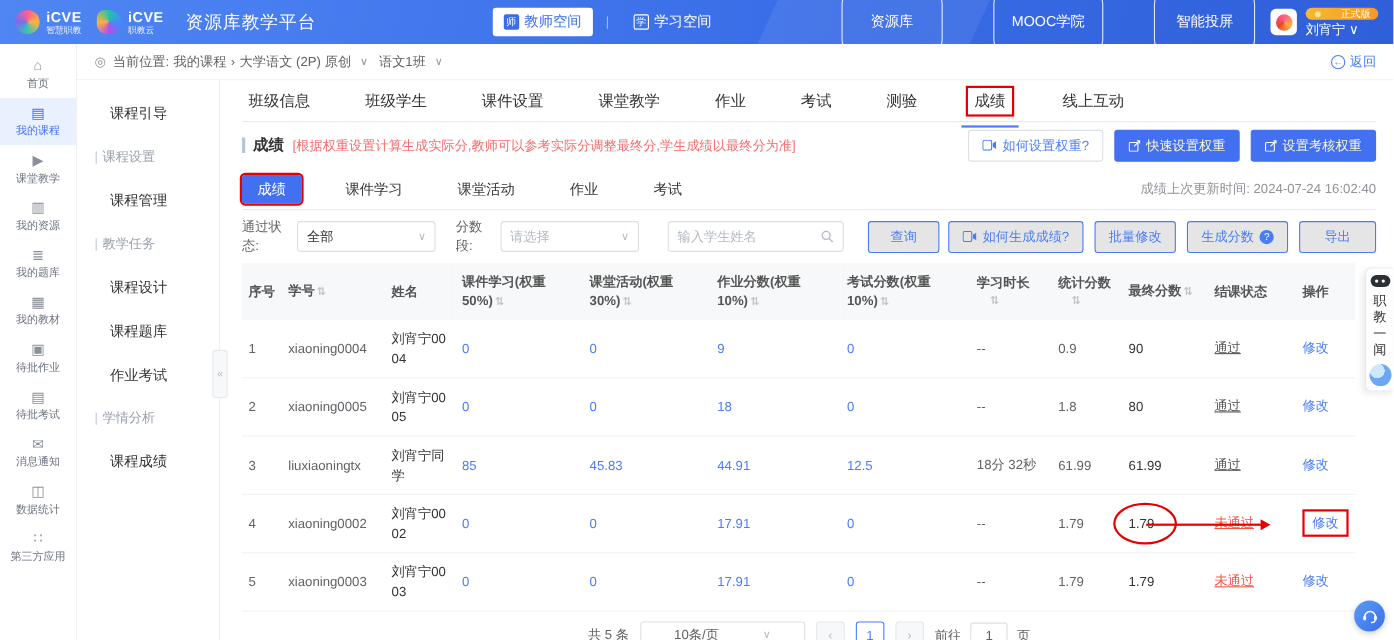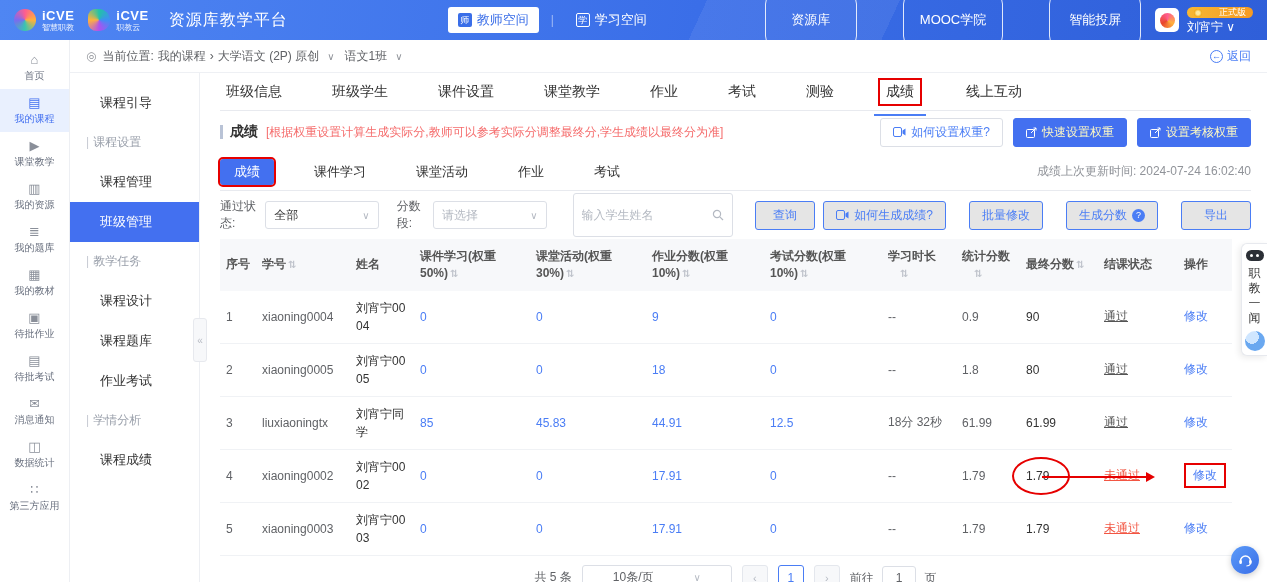--- a/index.html
+++ b/index.html
@@ -87,25 +87,25 @@
   .subtab { font-size:13px; color:#333; cursor:pointer; padding:4px 10px; }
   .subtab.active { background:#4370f0; color:#fff; border-radius:3px; padding:4px 14px; outline:2px solid #e60000; }
   .updated { margin-left:auto; font-size:12px; color:#909399; }
 
   
   .filter-row { display:flex; align-items:center; height:48px; gap:8px; }
   .f-label { font-size:12px; color:#606266; }
   .f-select { width:150px; height:28px; border:1px solid #dcdfe6; border-radius:3px; display:flex; align-items:center; padding:0 8px; font-size:12px; color:#333; cursor:pointer; background:#fff; }
   .f-select .ph { color:#b4b9c2; }
   .f-select .caret { margin-left:auto; color:#b4b9c2; font-size:10px; }
-  .f-input-wrap { width:160px; height:44px; border:1px solid #dcdfe6; border-radius:3px; display:flex; align-items:center; padding:0 8px; background:#fff; margin-left:18px; }
+  .f-input-wrap { width:160px; height:28px; border:1px solid #dcdfe6; border-radius:3px; display:flex; align-items:center; padding:0 8px; background:#fff; margin-left:18px; }
   .f-input-wrap input { border:0; outline:0; flex:1; font-size:12px; color:#333; font-family:inherit; min-width:0; }
   .f-input-wrap input::placeholder { color:#b4b9c2; }
   .query-btn { width:74px; justify-content:center; margin-left:14px; }
-  .filter-actions { margin-left:auto; display:flex; gap:23px;text-align:center; }
+  .filter-actions { margin-left:auto; display:flex; gap:10px;text-align:center; }
   .q-icon { display:inline-flex; align-items:center; justify-content:center; width:13px; height:13px; border-radius:50%; background:#4a7df5; color:#fff; font-size:9px; }
 
   
   table { border-collapse:collapse; table-layout:fixed; width:1012px; }
   thead th { background:#f7f8fa; font-size:12px; color:#555; font-weight:bold; text-align:left; padding:9px 6px; line-height:1.4; }
   tbody td { font-size:12px; color:#333; padding:8px 6px; border-bottom:1px solid #f0f2f5; height:50px; position:relative; overflow:visible; }
   .sort-caret { color:#c0c4cc; font-size:10px; margin-left:2px; }
   .sort-below { display:block; margin:2px 0 0 12px; }
   .c-no,.c-plain { color:#606266; }
   .c-id { color:#606266; word-break:break-all; }
@@ -258,21 +258,20 @@
           <span>返回</span>
         </span>
       </div>
 
       <div class="content-row">
 
         <div class="side-menu" id="sideMenu">
             <div class="menu-item">课程引导</div>
             <div class="menu-section">课程设置</div>
             <div class="menu-item">课程管理</div>
-            <div class="menu-item active">班级管理</div>
             <div class="menu-section">教学任务</div>
             <div class="menu-item">课程设计</div>
             <div class="menu-item">课程题库</div>
             <div class="menu-item">作业考试</div>
             <div class="menu-section">学情分析</div>
             <div class="menu-item">课程成绩</div>
           </div>
         <div class="collapse-handle">
             <span>«</span>
           </div>

